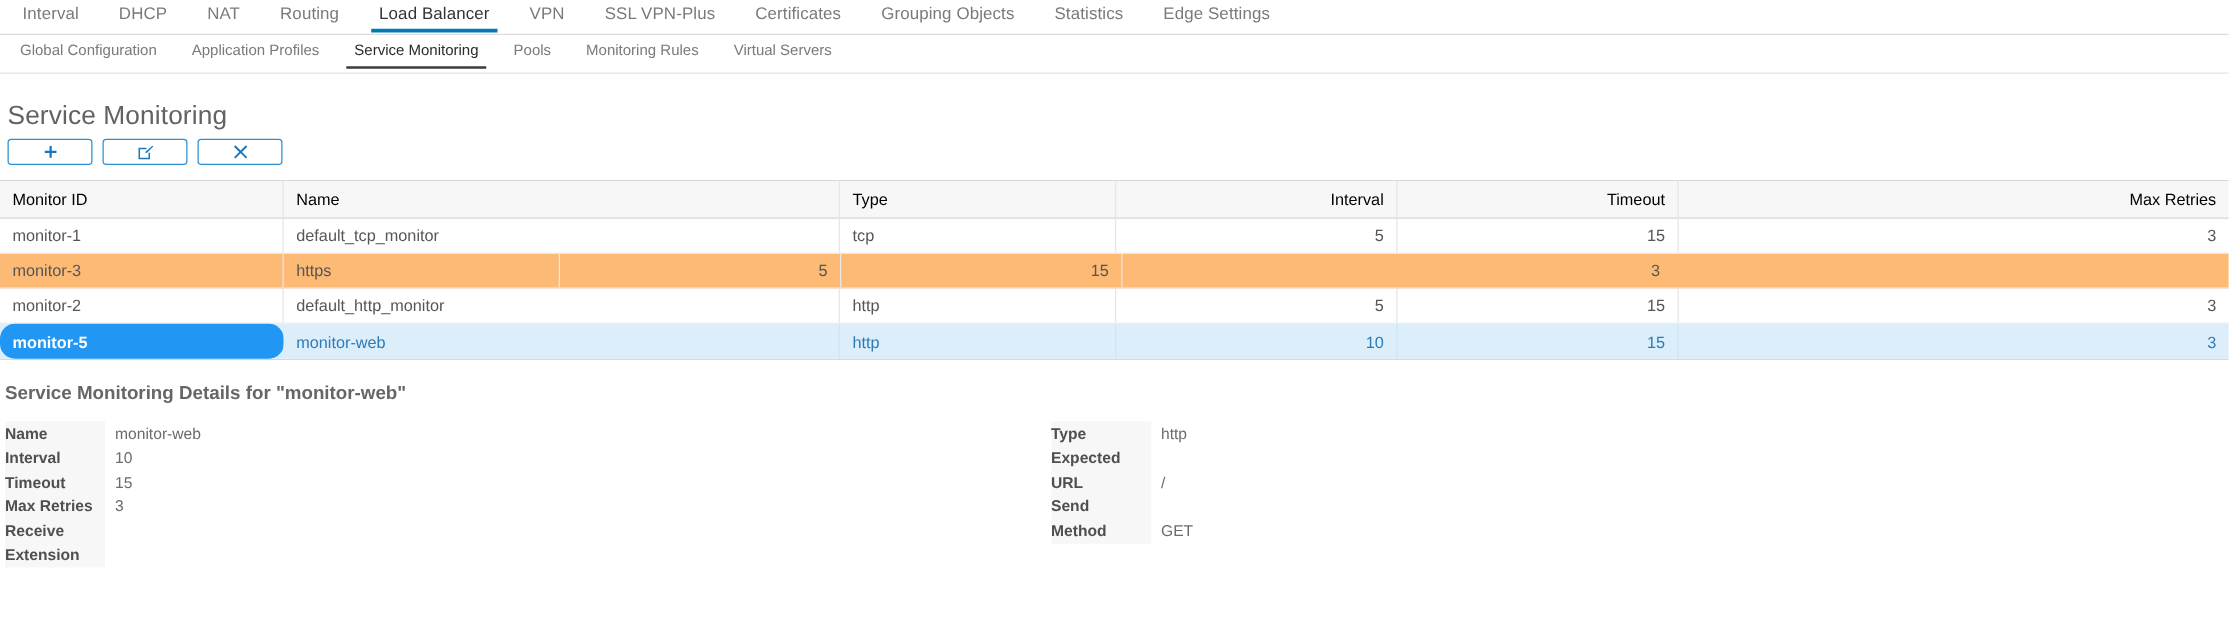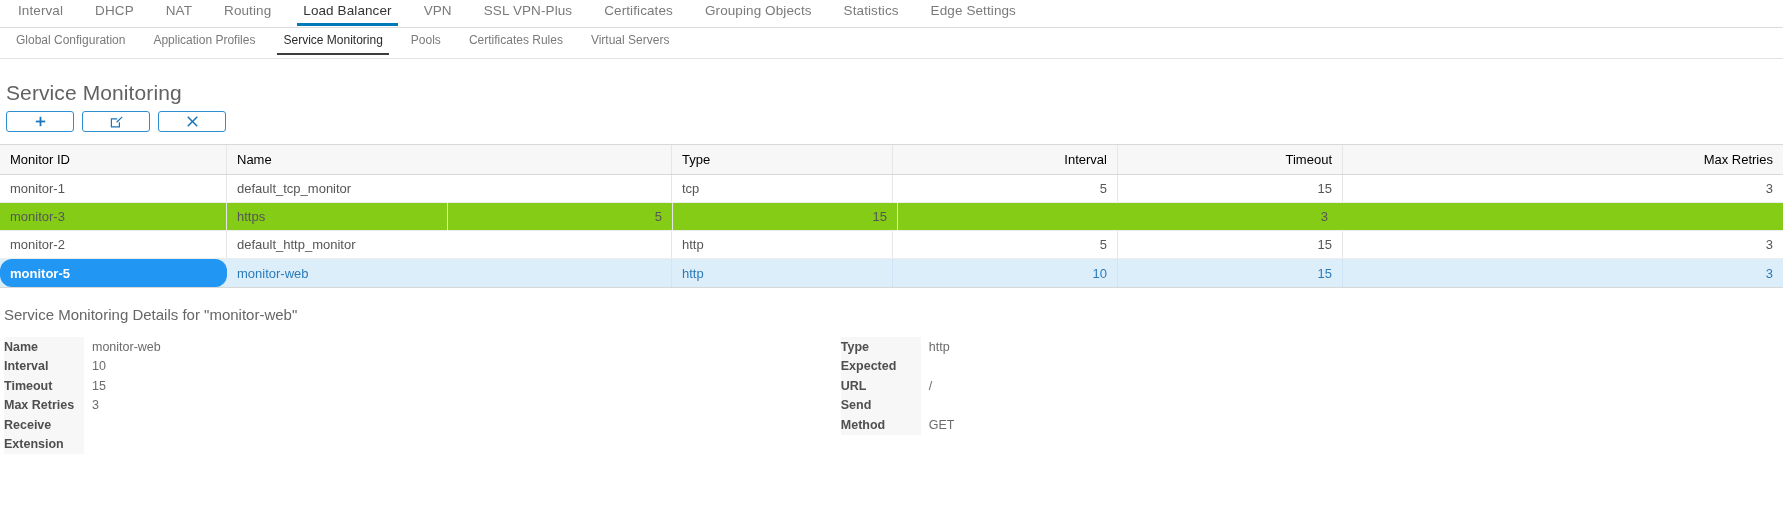--- a/index.html
+++ b/index.html
@@ -121,21 +121,21 @@
     align-items: center;
     border-bottom: 1px solid #ededed;
     box-sizing: border-box;
   }
   .grid-row.head {
     background: #f7f7f7;
     height: 30px;
     border-bottom: 1px solid #d8d8d8;
     color: #000000;
   }
-  .grid-row.alt { background: #84cc16; }
+  .grid-row.alt { background: #fdba74; }
   .grid-row:last-child { border-bottom: none; }
   .cell {
     box-sizing: border-box;
     padding: 0 10px;
     overflow: hidden;
     white-space: nowrap;
     text-overflow: ellipsis;
     height: 100%;
     display: flex;
     align-items: center;
@@ -158,21 +158,21 @@
     font-weight: bold;
     border-right-color: #2196f3;
     border-radius: 12px;
   }
 
   
   .details-title {
     font-size: 15px;
     color: #666666;
     margin: 18px 0 0 4px;
-    font-weight: normal;
+    font-weight: bold;
   }
   .details {
     position: relative;
     margin-top: 14px;
     display: flex;
     font-size: 12.5px;
   }
   .detail-col { display: flex; flex-direction: column; }
   .detail-col.left  { margin-left: 4px; }
   .detail-col.right { margin-left: 680px; }
@@ -214,21 +214,21 @@
     <div class="topnav-item">Grouping Objects</div>
     <div class="topnav-item">Statistics</div>
     <div class="topnav-item">Edge Settings</div>
   </div>
 
 <div class="subnav" id="subnav">
     <div class="subnav-item">Global Configuration</div>
     <div class="subnav-item">Application Profiles</div>
     <div class="subnav-item active">Service Monitoring</div>
     <div class="subnav-item">Pools</div>
-    <div class="subnav-item">Certificates Rules</div>
+    <div class="subnav-item">Monitoring Rules</div>
     <div class="subnav-item">Virtual Servers</div>
   </div>
 
 <div class="page-title">Service Monitoring</div>
 
 <div class="toolbar">
   <button class="tb-btn">
     <span>
       <svg width="11" height="11" viewBox="0 0 11 11" aria-hidden="true">
         <rect x="4.6" y="0.8" width="1.8" height="9.4" fill="#1b77bd"></rect>

